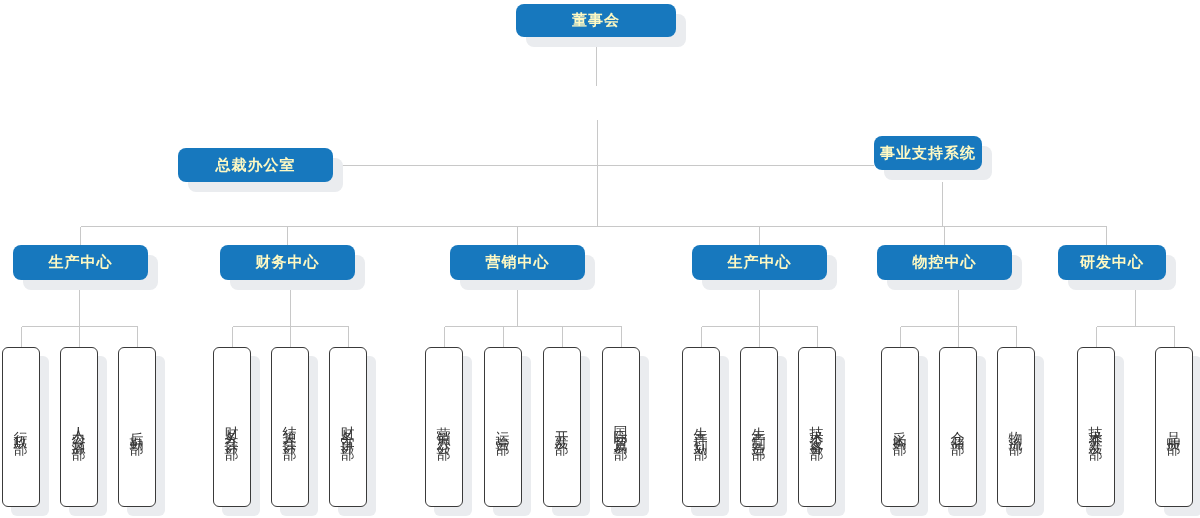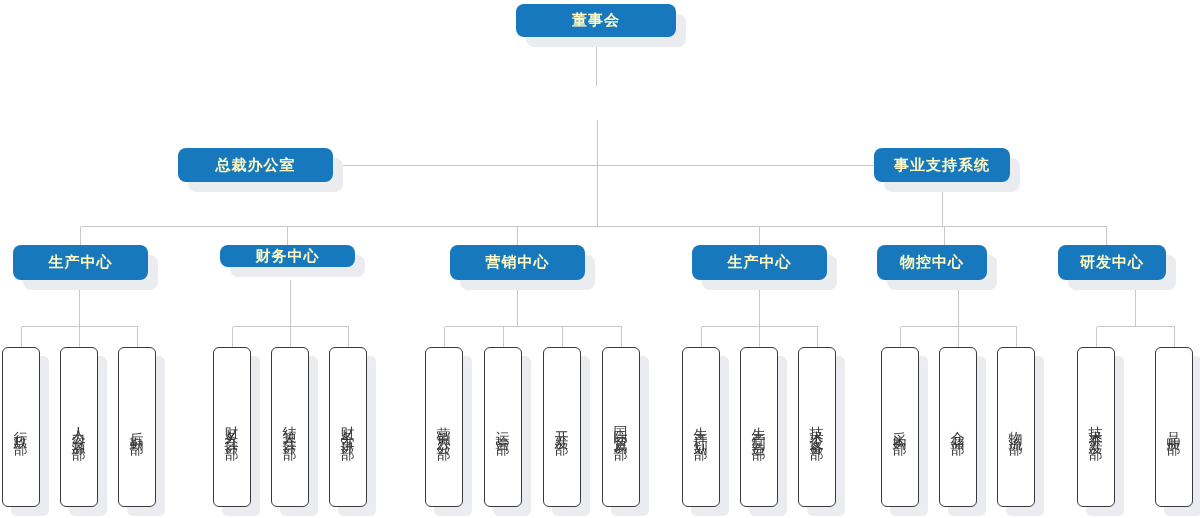--- a/index.html
+++ b/index.html
@@ -73,27 +73,27 @@
       M759.5 280 L759.5 347 M701.5 326.5 L817.5 326.5 M701.5 326.5 L701.5 347 M817.5 326.5 L817.5 347
       M958.5 280 L958.5 347 M900.5 326.5 L1016.5 326.5 M900.5 326.5 L900.5 347 M1016.5 326.5 L1016.5 347
       M1135.5 280 L1135.5 326.5 M1096.5 326.5 L1174.5 326.5 M1096.5 326.5 L1096.5 347 M1174.5 326.5 L1174.5 347
     "></path>
   </svg>
 
   <div class="bnode" style="left:516px;top:4px;width:160px;height:33px">董事会</div>
 
 
   <div class="bnode" style="left:178px;top:148px;width:155px;height:34px">总裁办公室</div>
-  <div class="bnode" style="left:874px;top:148px;width:136px;height:34px">事业支持系统</div>
+  <div class="bnode" style="left:874px;top:136px;width:108px;height:34px">事业支持系统</div>
 
   <div class="bnode" style="left:13px;top:245px;width:135px;height:35px">生产中心</div>
-  <div class="bnode" style="left:220px;top:245px;width:135px;height:22px">财务中心</div>
+  <div class="bnode" style="left:220px;top:245px;width:135px;height:35px">财务中心</div>
   <div class="bnode" style="left:450px;top:245px;width:135px;height:35px">营销中心</div>
   <div class="bnode" style="left:692px;top:245px;width:135px;height:35px">生产中心</div>
-  <div class="bnode" style="left:877px;top:245px;width:110px;height:35px">物控中心</div>
+  <div class="bnode" style="left:877px;top:245px;width:135px;height:35px">物控中心</div>
   <div class="bnode" style="left:1058px;top:245px;width:108px;height:35px">研发中心</div>
 
   <div class="leaf" style="left:2px;top:347px">
     <span>行政部</span>
     </div>
   <div class="leaf" style="left:60px;top:347px">
     <span>人力资源部</span>
     </div>
   <div class="leaf" style="left:118px;top:347px">
     <span>后勤部</span>

